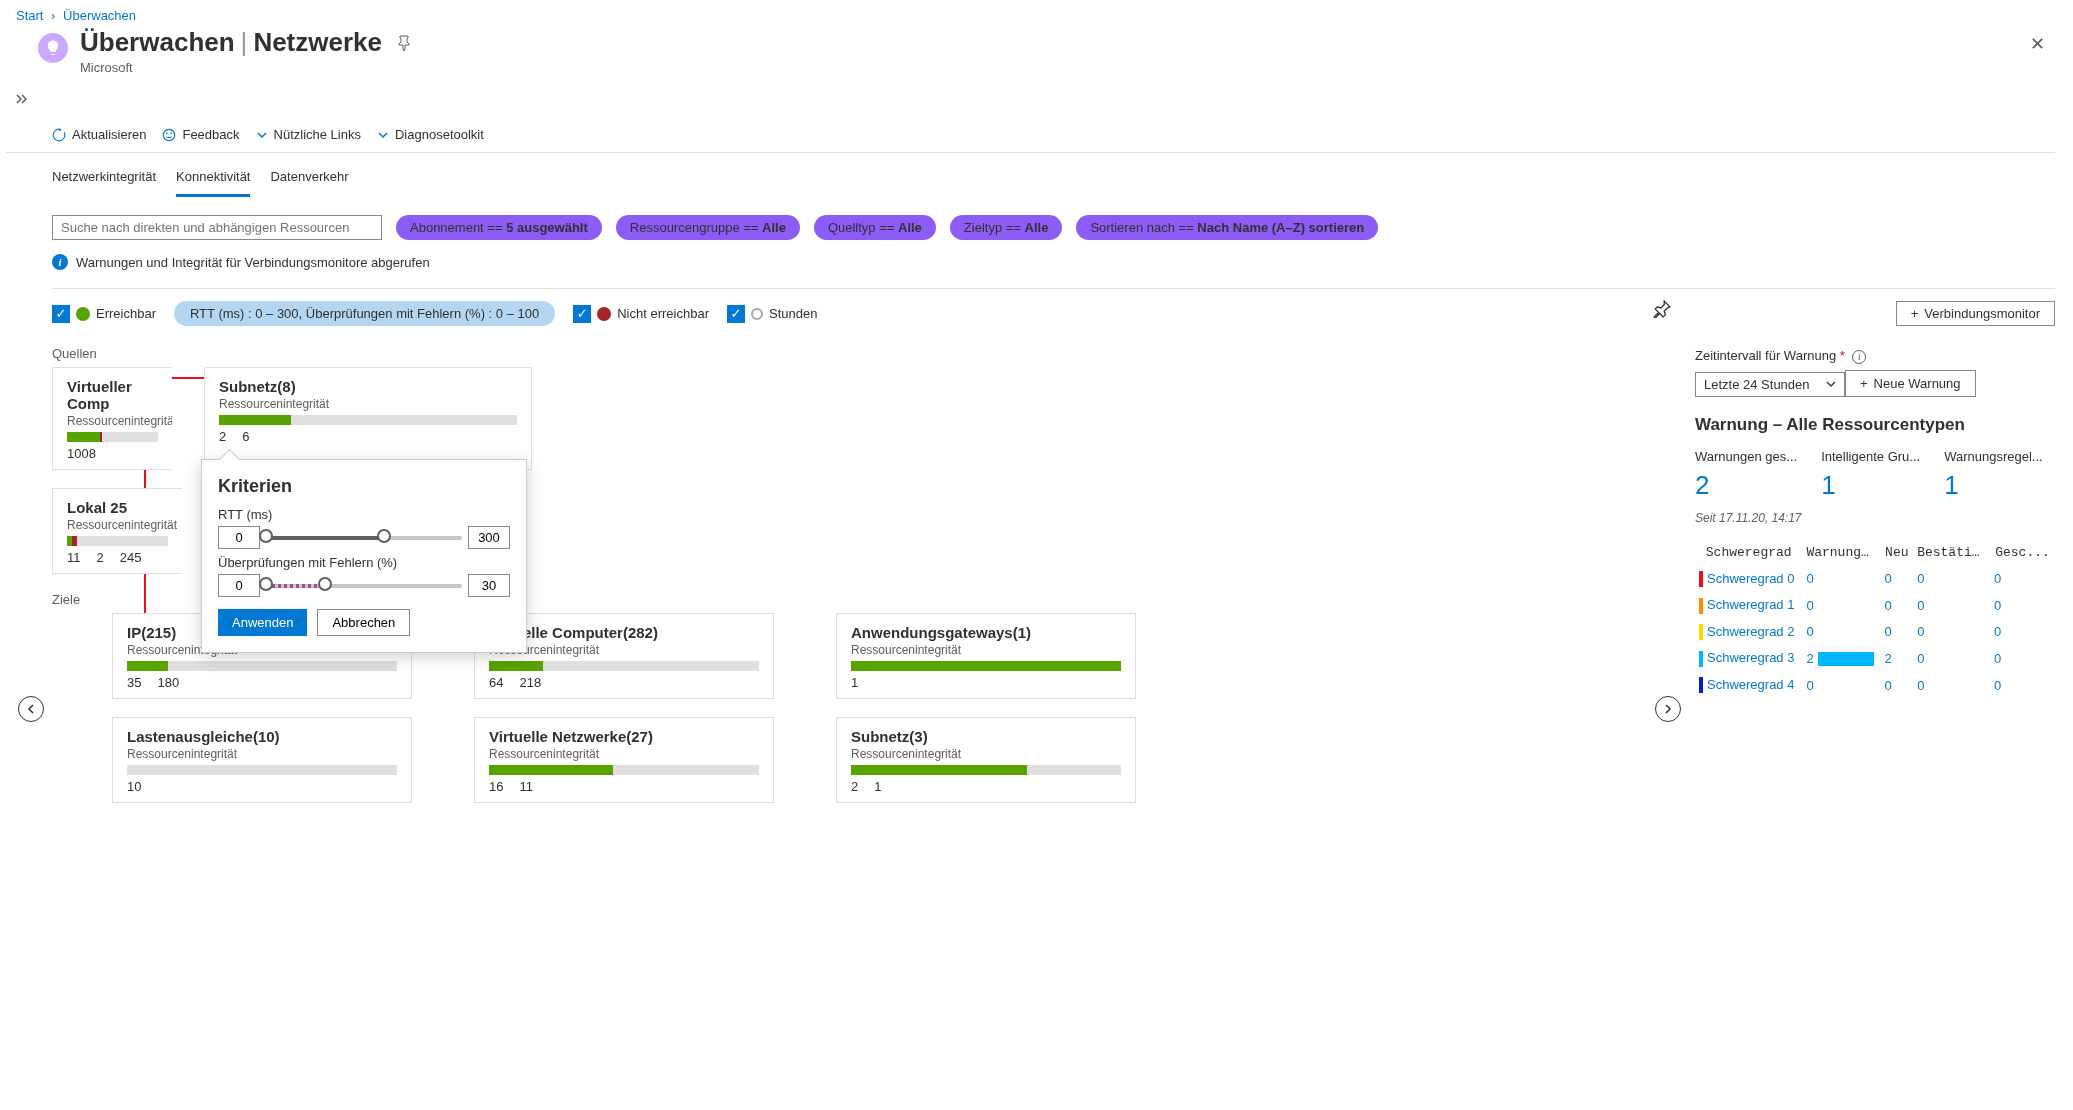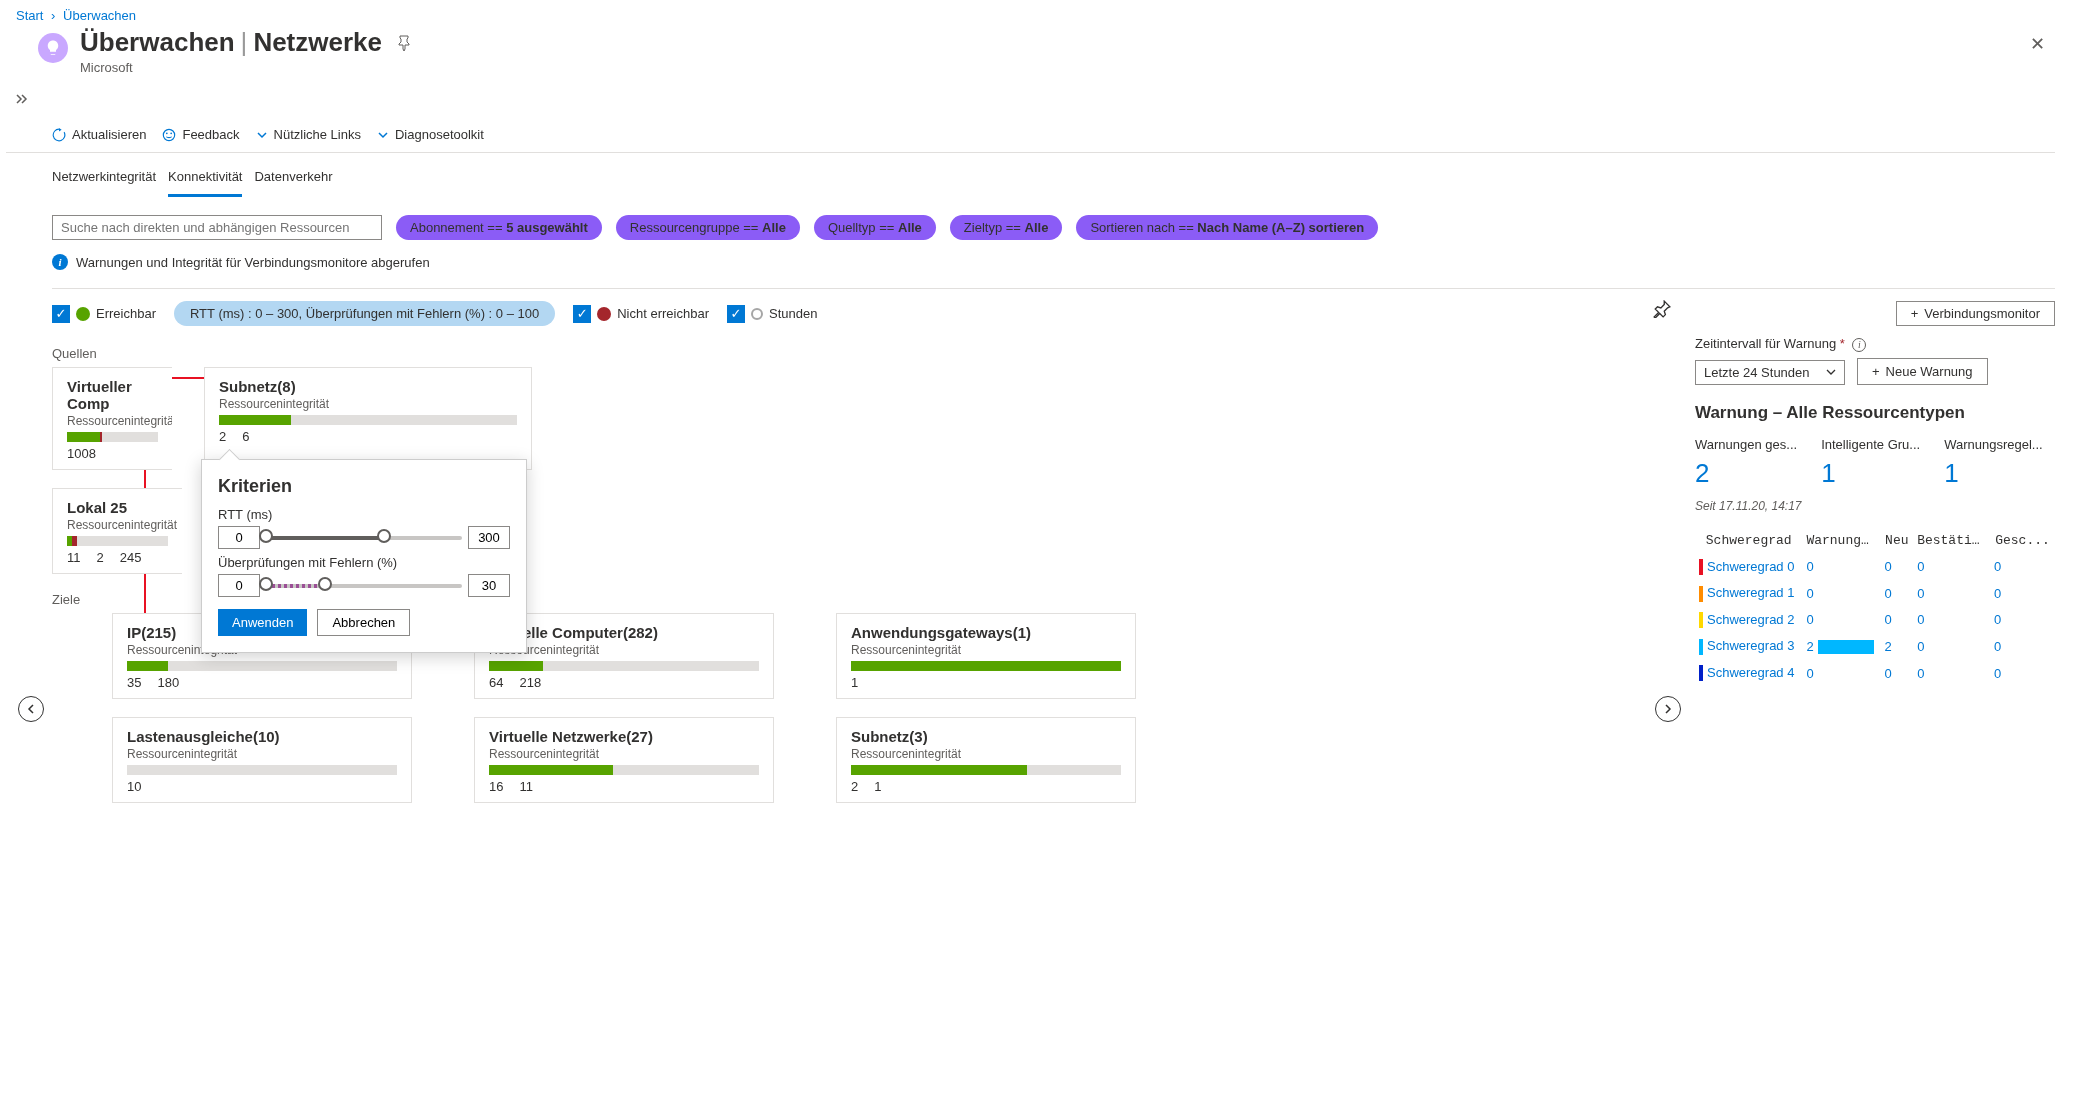--- a/index.html
+++ b/index.html
@@ -57,21 +57,21 @@
     padding: 10px 0 10px 46px;
     border-bottom: 1px solid #e1dfdd;
     margin-bottom: 0;
   }
   .tool-item { display: flex; align-items: center; gap: 6px; color: #323130; cursor: pointer; }
   .tool-item .icon { color: #0078d4; display: flex; }
   .tool-item.chevron .icon { color: #0078d4; }
 
   .content { padding-left: 46px; padding-top: 10px; position: relative; }
 
-  .tabs { display: flex; gap: 12px; margin-bottom: 18px; }
+  .tabs { display: flex; gap: 20px; margin-bottom: 18px; }
   .tab { padding: 6px 0 10px 0; cursor: pointer; color: #323130; }
   .tab.active { color: #323130; border-bottom: 3px solid #0078d4; font-weight: 400; }
 
   .filter-row { display: flex; gap: 14px; align-items: center; margin-bottom: 14px; flex-wrap: wrap; }
   .search-box {
     border: 1px solid #8a8886; padding: 4px 8px; width: 330px;
     color: #605e5c; font-size: 13px; background: #fff;
   }
   .pill {
     background: #8b5cf6; border-radius: 24px; padding: 5px 14px;
@@ -198,29 +198,29 @@
   }
   .bar .seg { height: 100%; }
   .seg.green { background: #57a300; }
   .seg.red { background: #a4262c; }
   .bar-labels { display: flex; font-size: 13px; color: #323130; margin-top: 4px; }
   .bar-labels span { margin-right: 16px; }
 
   .card.wide { width: 300px; margin-left: 30px; }
 
   
-  .rp-label { font-size: 13px; margin-bottom: 6px; }
+  .rp-label { font-size: 13px; margin-bottom: 6px; margin-top: 12px; }
   .rp-label .req { color: #a4262c; }
   .info-small {
     width: 14px; height: 14px; border: 1px solid #605e5c; border-radius: 50%;
     display: inline-flex; align-items: center; justify-content: center;
     font-size: 10px; font-style: italic; font-family: serif; color: #605e5c;
     margin-left: 4px;
   }
-  .rp-top-row { display: flex; gap: 12px; align-items: flex-end; margin-bottom: 18px; }
+  .rp-top-row { display: flex; align-items: flex-end; margin-bottom: 18px; }
   .select-box {
     border: 1px solid #8a8886; padding: 4px 8px; width: 150px;
     display: flex; justify-content: space-between; align-items: center;
     font-size: 13px;
   }
   .new-warn-btn {
     border: 1px solid #8a8886; padding: 5px 14px;
     display: flex; align-items: center; gap: 6px; background: #fff;
     cursor: pointer;
   }

